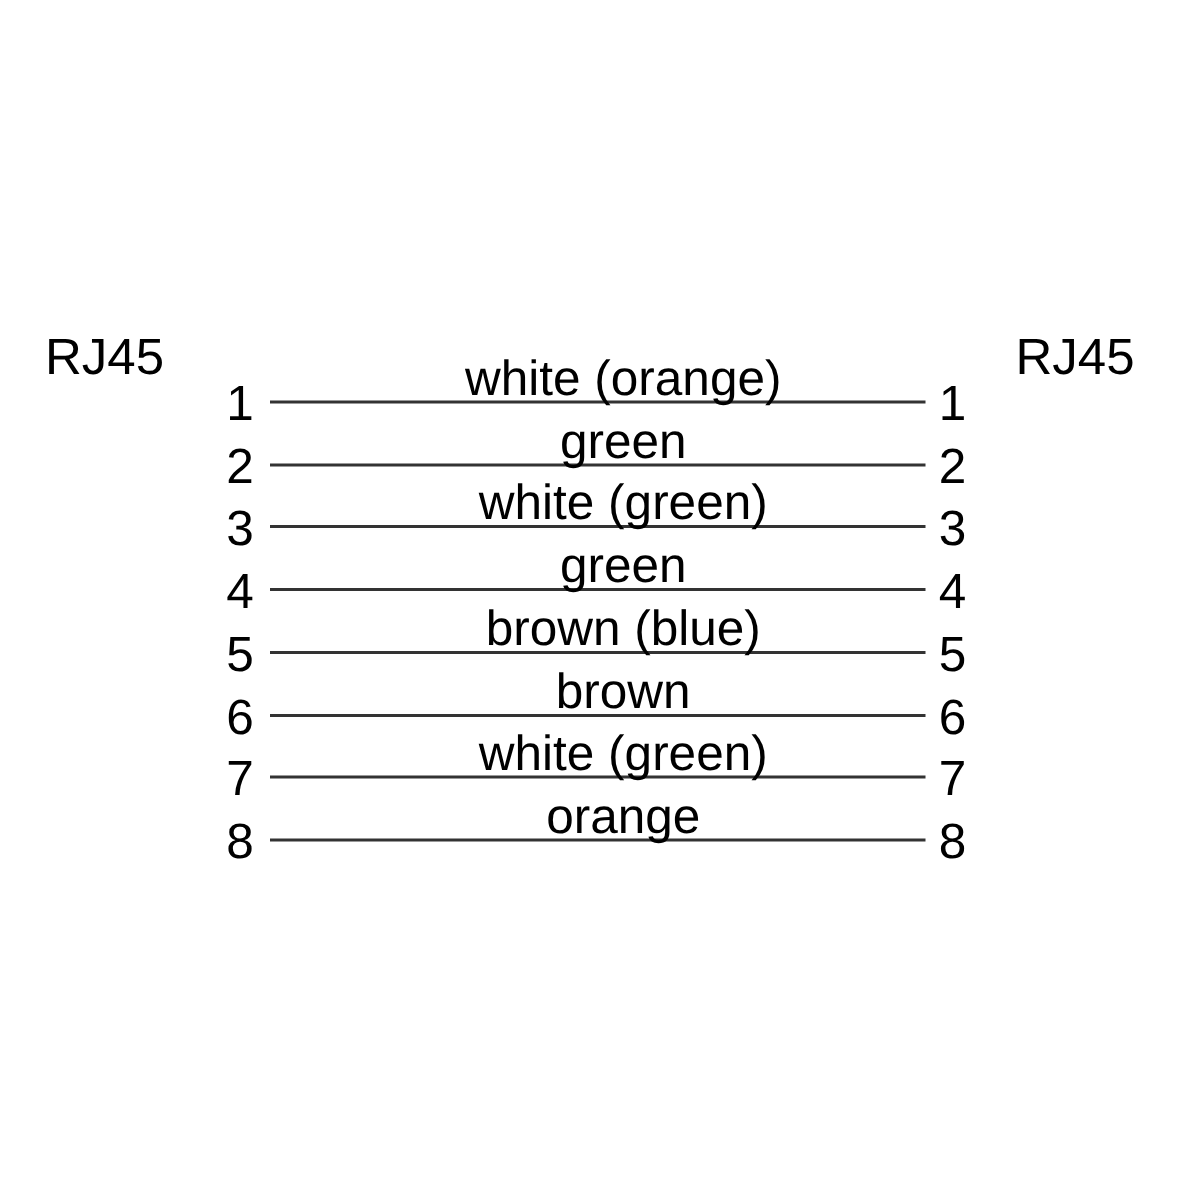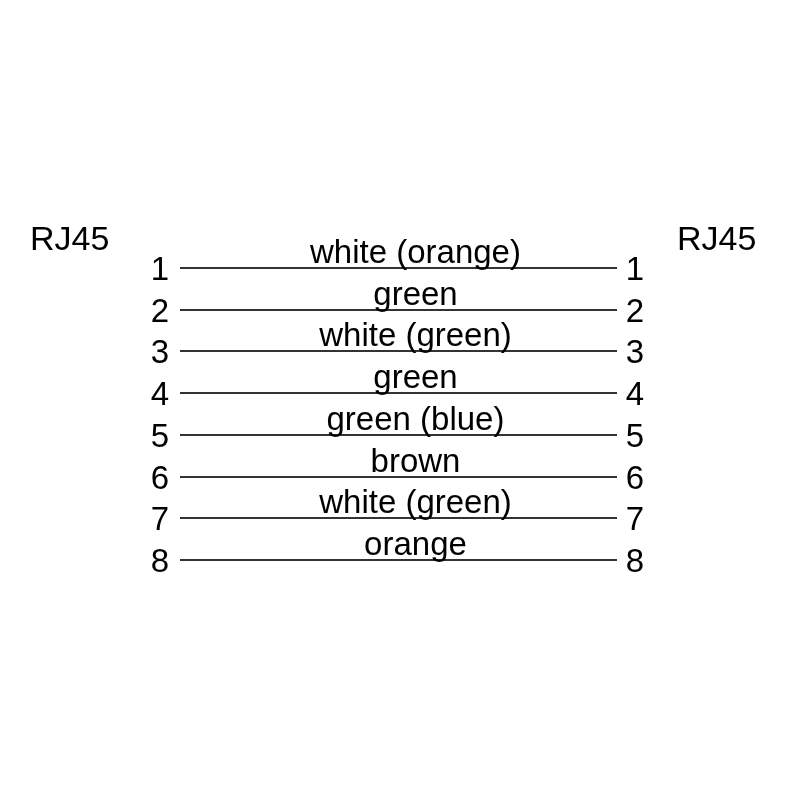--- a/index.html
+++ b/index.html
@@ -100,21 +100,21 @@
   <div class="pin-row" style="--y: 393px;">
     <div class="pin-num left">4</div>
     <div class="wire-line"></div>
     <div class="wire-label">green</div>
     <div class="pin-num right">4</div>
   </div>
 
   <div class="pin-row" style="--y: 435px;">
     <div class="pin-num left">5</div>
     <div class="wire-line"></div>
-    <div class="wire-label">green (blue)</div>
+    <div class="wire-label">brown (blue)</div>
     <div class="pin-num right">5</div>
   </div>
 
   <div class="pin-row" style="--y: 477px;">
     <div class="pin-num left">6</div>
     <div class="wire-line"></div>
     <div class="wire-label">brown</div>
     <div class="pin-num right">6</div>
   </div>
 

